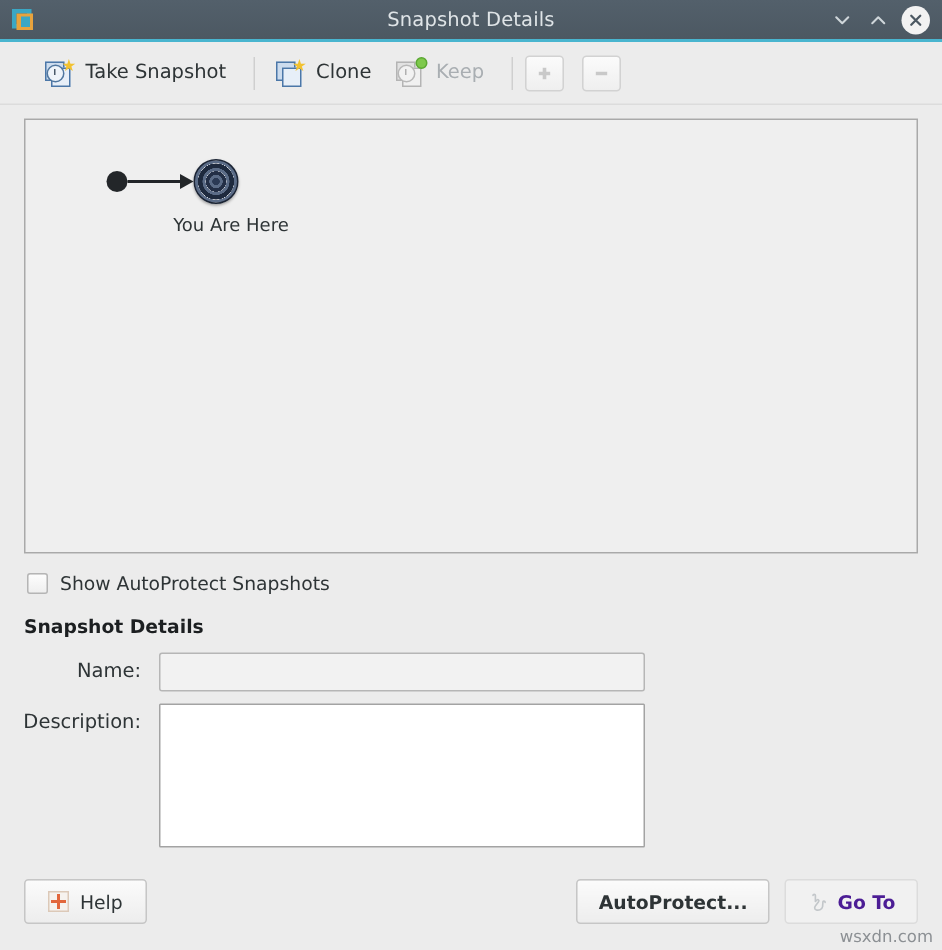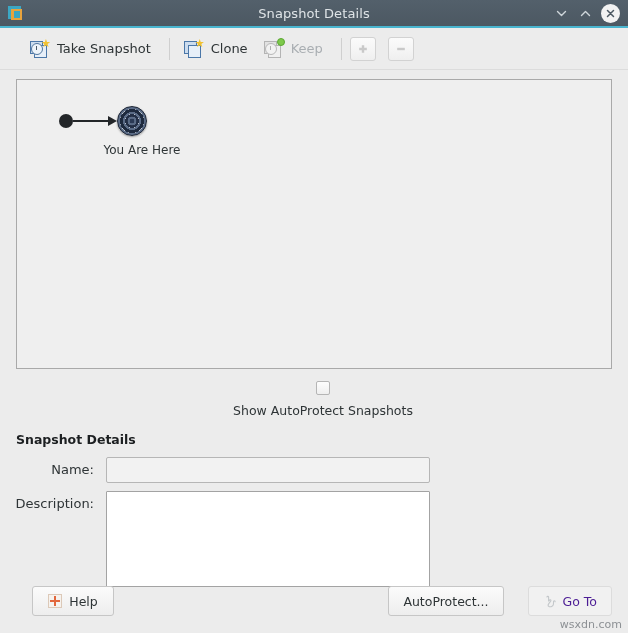--- a/index.html
+++ b/index.html
@@ -192,21 +192,21 @@
   .canvas-wrap {
     margin: 9px 16px 0 16px;
     height: 290px;
     border: 1px solid #a9a9a9;
     background: #efefef;
     position: relative;
     box-sizing: border-box;
   }
   .node-group {
     position: absolute;
-    left: 38px;
+    left: 50px;
     top: 24px;
     width: 160px;
   }
   .node-row {
     display: flex;
     align-items: center;
     height: 34px;
   }
   .start-dot {
     width: 14px; height: 14px;
@@ -262,21 +262,20 @@
     font-size: 12px;
     color: #2e3436;
   }
 
   
   .check-row {
     display: flex;
     align-items: center;
     gap: 8px;
     margin: 12px 0 0 18px;
-    flex-direction: column;
   }
   .cbox {
     width: 14px; height: 14px;
     border: 1px solid #b5b5b5;
     border-radius: 2px;
     background: linear-gradient(to bottom,#fdfdfd,#efefef);
     box-sizing: border-box;
     flex: none;
   }
   .check-label { font-size: 12.5px; }
@@ -328,21 +327,21 @@
     font-family: inherit;
     font-size: 12.5px;
     padding: 4px 5px;
     resize: none;
     color: #2e3436;
   }
 
   
   .footer {
     position: absolute;
-    left: 16px; right: 0;
+    left: 0; right: 0;
     bottom: 17px;
     height: 30px;
     display: flex;
     align-items: center;
     padding: 0 16px;
     box-sizing: border-box;
   }
   .btn {
     height: 30px;
     min-width: 82px;
@@ -360,21 +359,22 @@
     white-space: nowrap;
   }
   .btn.disabled {
     color: #4c1d95;
     background: #f1f1f1;
     border-color: #dcdcdc;
   }
   .footer-right {
     margin-left: auto;
     display: flex;
-    gap: 24px;
+    gap: 10px;
+    font-weight: bold;
   }
   .help-ico {
     width: 14px; height: 14px;
     flex: none;
     position: relative;
     background: #f6f2ee;
     border: 1px solid #dcc9b8;
     box-sizing: border-box;
   }
   .help-ico:before, .help-ico:after {

